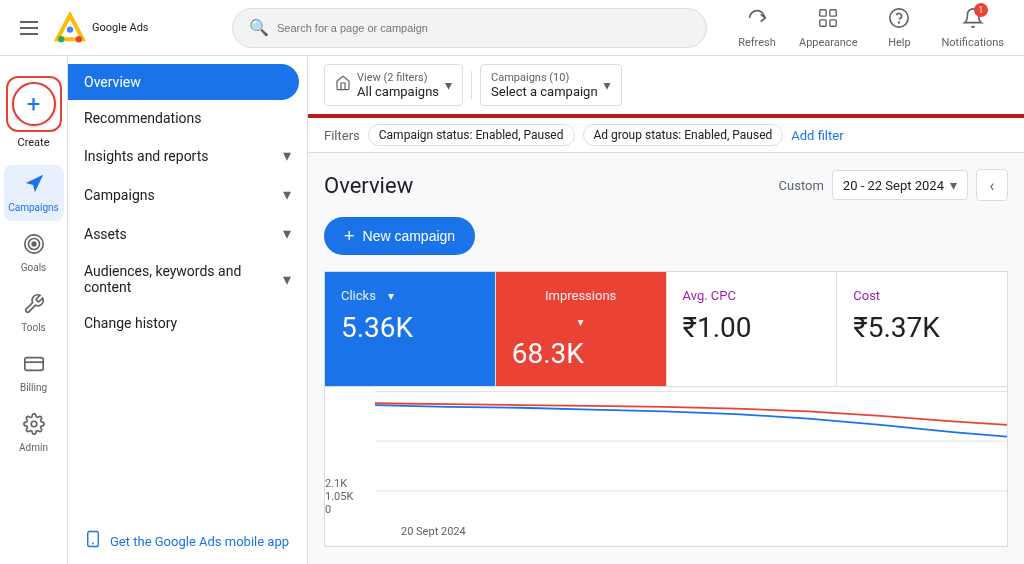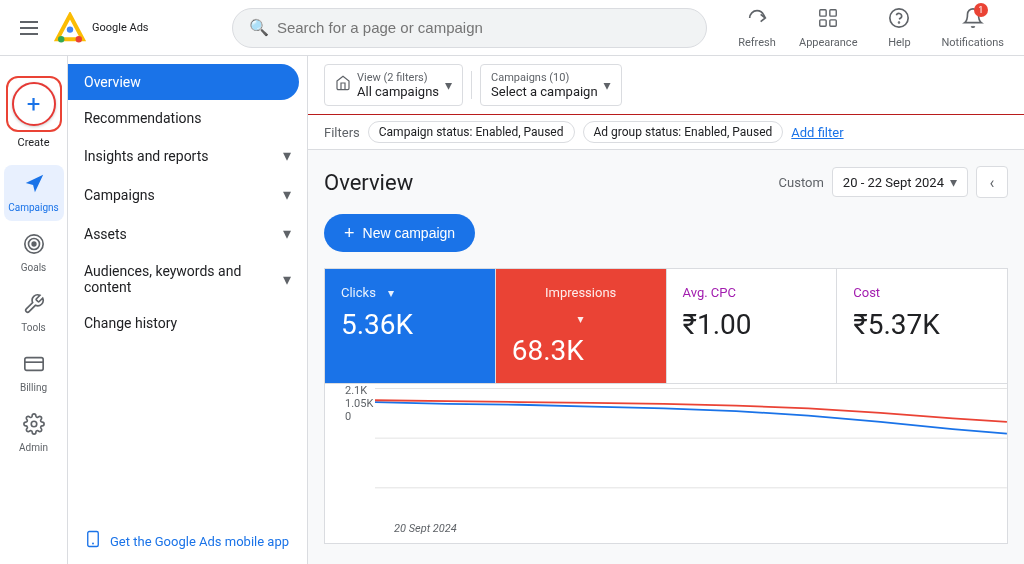--- a/index.html
+++ b/index.html
@@ -18,21 +18,21 @@
     .logo-triangle { width: 32px; height: 32px; }
     .logo-text { font-size: 11px; color: #202124; font-weight: 400; }
     .search-bar {
       flex: 1; max-width: 560px; margin: 0 20px;
       border: 1px solid #dadce0; border-radius: 24px;
       display: flex; align-items: center; padding: 0 16px; height: 40px;
       background: #f1f3f4;
     }
     .search-bar input {
       border: none; background: transparent; outline: none;
-      font-size: 15px; width: 100%; color: #15803d;
+      font-size: 11px; width: 100%; color: #15803d;
     }
     .search-icon-wrap { color: #5f6368; margin-right: 8px; font-size: 16px; }
     .header-actions { display: flex; align-items: center; gap: 4px; margin-left: auto; }
     .header-action-item {
       display: flex; flex-direction: column; align-items: center;
       cursor: pointer; padding: 4px 8px; border-radius: 4px; min-width: 60px;
     }
     .header-action-icon { font-size: 20px; color: #5f6368; position: relative; }
     .header-action-label { font-size: 11px; color: #5f6368; margin-top: 2px; }
     .notif-badge {
@@ -87,21 +87,21 @@
       padding: 10px 16px; cursor: pointer; font-size: 14px; color: #202124;
     }
     .sidebar-item.active { background: #1a73e8; color: #fff; border-radius: 0 24px 24px 0; margin-right: 8px; }
     .sidebar-item .chevron { font-size: 16px; color: #5f6368; }
 
     
     .main { flex: 1; overflow-y: auto; background: #f8f9fa; }
 
     
     .toolbar {
-      background: #fff; border-bottom: 1px solid #b91c1c;
+      background: #fff; border-bottom: 4px solid #b91c1c;
       padding: 8px 16px; display: flex; align-items: center; gap: 8px; flex-wrap: wrap;
     }
     .toolbar-dropdown {
       display: flex; align-items: center; gap: 6px;
       border: 1px solid #dadce0; border-radius: 4px; padding: 6px 10px;
       cursor: pointer; background: #fff; font-size: 13px;
     }
     .toolbar-dropdown .icon { font-size: 16px; color: #5f6368; }
     .toolbar-dropdown-label { color: #5f6368; font-size: 11px; }
     .toolbar-dropdown-value { color: #202124; font-size: 13px; }
@@ -110,21 +110,21 @@
     
     .filters-bar {
       background: #fff; padding: 6px 16px; display: flex; align-items: center; gap: 8px;
       border-bottom: 1px solid #dadce0; font-size: 13px;
     }
     .filters-label { color: #5f6368; }
     .filter-chip {
       border: 1px solid #dadce0; border-radius: 16px; padding: 3px 10px;
       font-size: 12px; color: #202124; cursor: pointer;
     }
-    .add-filter { color: #1a73e8; cursor: pointer; font-size: 13px; text-decoration: underline; }
+    .add-filter { color: #1a73e8; cursor: pointer; font-size: 13px; }
 
     
     .overview-section { padding: 16px; }
     .overview-header {
       display: flex; align-items: center; justify-content: space-between; margin-bottom: 16px;
     }
     .overview-title { font-size: 22px; color: #202124; font-weight: 400; }
     .date-controls { display: flex; align-items: center; gap: 8px; }
     .date-label { font-size: 13px; color: #5f6368; }
     .date-dropdown {
@@ -160,23 +160,23 @@
     .metric-value { font-size: 28px; font-weight: 400; }
     .metric-card.blue .metric-label { color: rgba(255,255,255,0.9); }
     .metric-card.red .metric-label { color: rgba(255,255,255,0.9); flex-direction: column; }
     .metric-card.white .metric-label { color: #a21caf; }
 
     
     .chart-area {
       background: #fff; border: 1px solid #dadce0; border-top: none;
       padding: 16px; height: 160px; position: relative; overflow: hidden;
     }
-    .chart-y-axis { position: absolute; left: 20px; top: 0; bottom: 30px; display: flex; flex-direction: column; justify-content: flex-start; }
+    .chart-y-axis { position: absolute; left: 0; top: 0; bottom: 30px; display: flex; flex-direction: column; justify-content: flex-end; }
     .chart-y-label { font-size: 11px; color: #5f6368; }
-    .chart-x-label { position: absolute; bottom: 8px; left: 69px; font-size: 11px; color: #5f6368; font-style: italic; }
+    .chart-x-label { position: absolute; bottom: 8px; left: 76px; font-size: 11px; color: #5f6368; }
     .chart-svg { position: absolute; left: 50px; right: 0; top: 0; bottom: 30px; }
 
     
     .mobile-app-footer { padding: 12px 16px; display: flex; align-items: center; gap: 8px; color: #1a73e8; cursor: pointer; font-size: 13px; }
     .mobile-icon { font-size: 18px; }
   </style>
 </head>
 <body>
 
 <header class="header">

